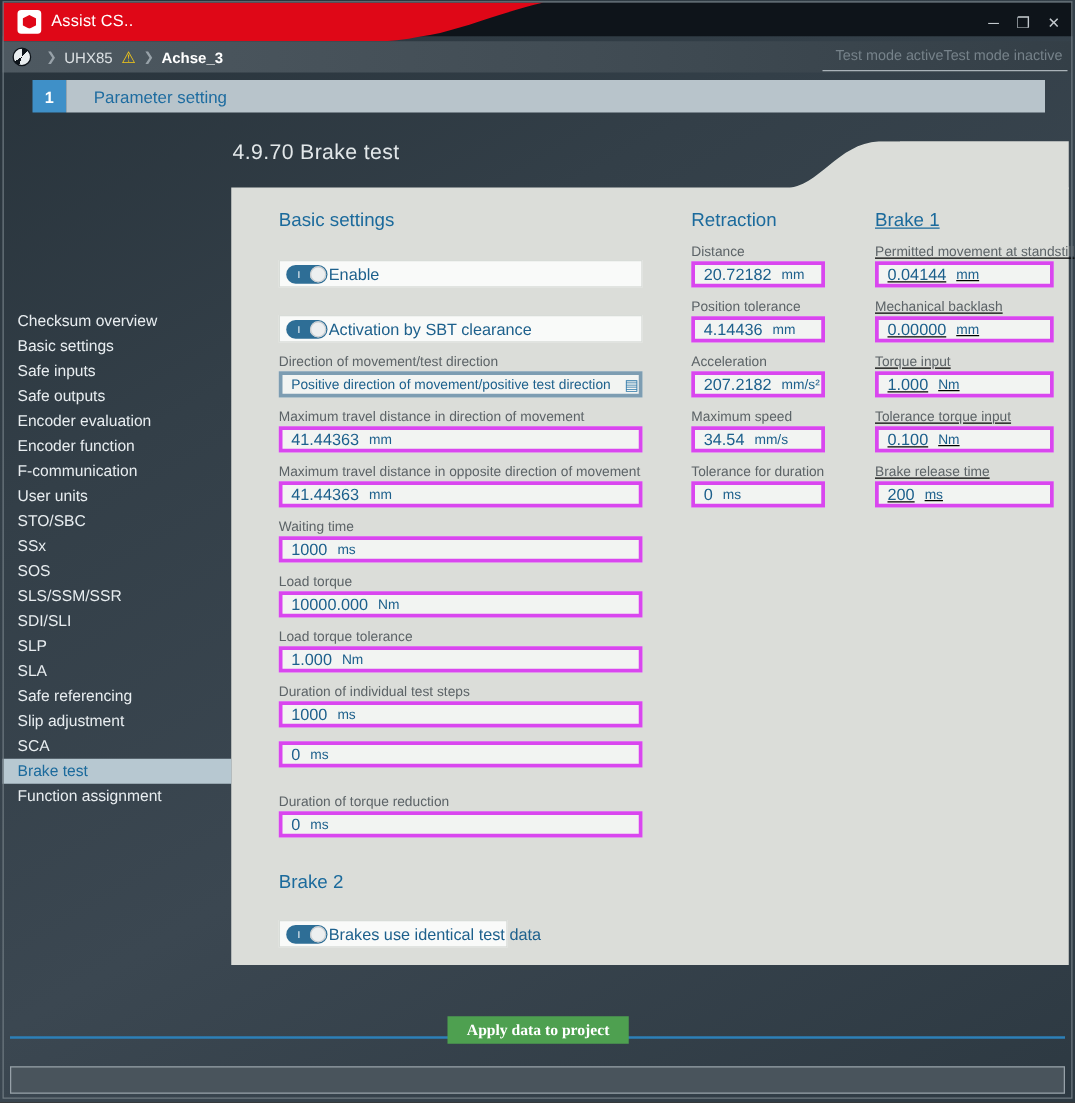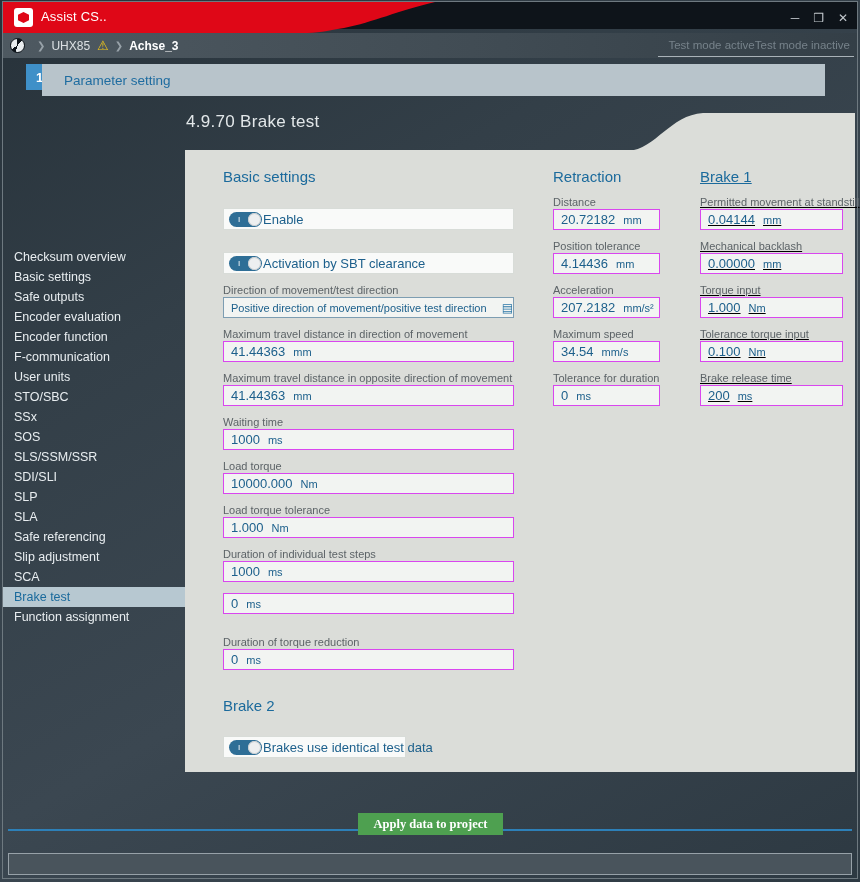--- a/index.html
+++ b/index.html
@@ -34,41 +34,41 @@
   .crumb{ color:#dbe0e3; font-size:12px; }
   .crumb.bold{ color:#ffffff; font-weight:bold; }
   .warn{ color:#f2c718; font-size:13px; margin-left:7px; line-height:1; }
   .testmode{ position:absolute; right:4px; top:3px; height:21px; display:flex; align-items:center; 
     border-bottom:1px solid #a9b2b8; padding:0 4px 2px 10px;}
   .testmode span{ color:#76828a; font-size:11.5px; }
 
   
   .stepnum{ position:absolute; left:26px; top:64px; width:27px; height:26px; background:#3f90c8;
     color:#fff; font-size:13px; font-weight:bold; display:flex; align-items:center; justify-content:center; z-index:4;}
-  .stepbar{ position:absolute; left:42px; top:64px; width:783px; height:32px; background:#b8c4cb;
+  .stepbar{ position:absolute; left:53px; top:64px; width:783px; height:26px; background:#b8c4cb;
     display:flex; align-items:center; padding-left:22px; z-index:4;}
   .stepbar span{ color:#1e6ca0; font-size:13.5px; }
 
   
   .sidebar{ position:absolute; left:2px; top:247px; width:183px; z-index:4;}
   .nav-item{ height:20px; line-height:20px; padding-left:12px; color:#e8edf0; font-size:12.5px;
     white-space:nowrap; cursor:default;}
   .nav-item.selected{ background:#b7c8d1; color:#1b6a9c; }
 
   
   .panel-title{ position:absolute; left:186px; top:112px; color:#e2e7e9; font-size:17px; z-index:4; letter-spacing:.3px;}
   .panel-tr{ position:absolute; left:720px; top:113px; width:135px; height:38px; background:#dbddd9; z-index:3;}
   .panel-curve{ position:absolute; left:628px; top:113px; z-index:3;}
   .panel{ position:absolute; left:185px; top:150px; width:670px; height:622px; background:#dbddd9; z-index:3;}
 
   .sec-head{ position:absolute; color:#1b6a9c; font-size:15px; }
   .col1{ left:38px; width:291px; } .col2{ left:368px; width:107px; } .col3{ left:515px; width:143px;text-decoration:underline; }
   .field{ position:absolute; }
   .flabel{ font-size:11px; color:#5c6367; height:12px; line-height:12px; white-space:nowrap; }
-  .fbox{ height:21px; border:1px solid #d946ef; background:#f2f4f2; display:flex; align-items:center;
+  .fbox{ height:21px; border:3px solid #d946ef; background:#f2f4f2; display:flex; align-items:center;
     padding-left:7px; gap:8px; margin-top:1px;}
   .fval{ font-size:13px; color:#1d608c; }
   .funit{ font-size:11px; color:#1d608c; }
   .fbox.dropdown{ border-color:#7d9db2; justify-content:space-between; }
   .dval{ font-size:11px; color:#1d608c; white-space:nowrap; overflow:hidden; }
   .dicon{ font-size:12px; color:#2e78a8; line-height:1; }
 
   .toggle-row{ position:absolute; height:22px; background:#f9faf9; border:1px solid #d8dcd8;
     display:flex; align-items:center; padding-left:5px; }
   .switch{ width:33px; height:15px; border-radius:8px; background:#2e6e96; position:relative; flex:none;}
@@ -119,20 +119,21 @@
   </div>
 
   <div class="stepnum">1</div>
   <div class="stepbar">
     <span>Parameter setting</span>
   </div>
 
   <div class="sidebar">
     <div class="nav-item">Checksum overview</div>
     <div class="nav-item">Basic settings</div>
+    <div class="nav-item">Safe inputs</div>
     <div class="nav-item">Safe outputs</div>
     <div class="nav-item">Encoder evaluation</div>
     <div class="nav-item">Encoder function</div>
     <div class="nav-item">F-communication</div>
     <div class="nav-item">User units</div>
     <div class="nav-item">STO/SBC</div>
     <div class="nav-item">SSx</div>
     <div class="nav-item">SOS</div>
     <div class="nav-item">SLS/SSM/SSR</div>
     <div class="nav-item">SDI/SLI</div>

